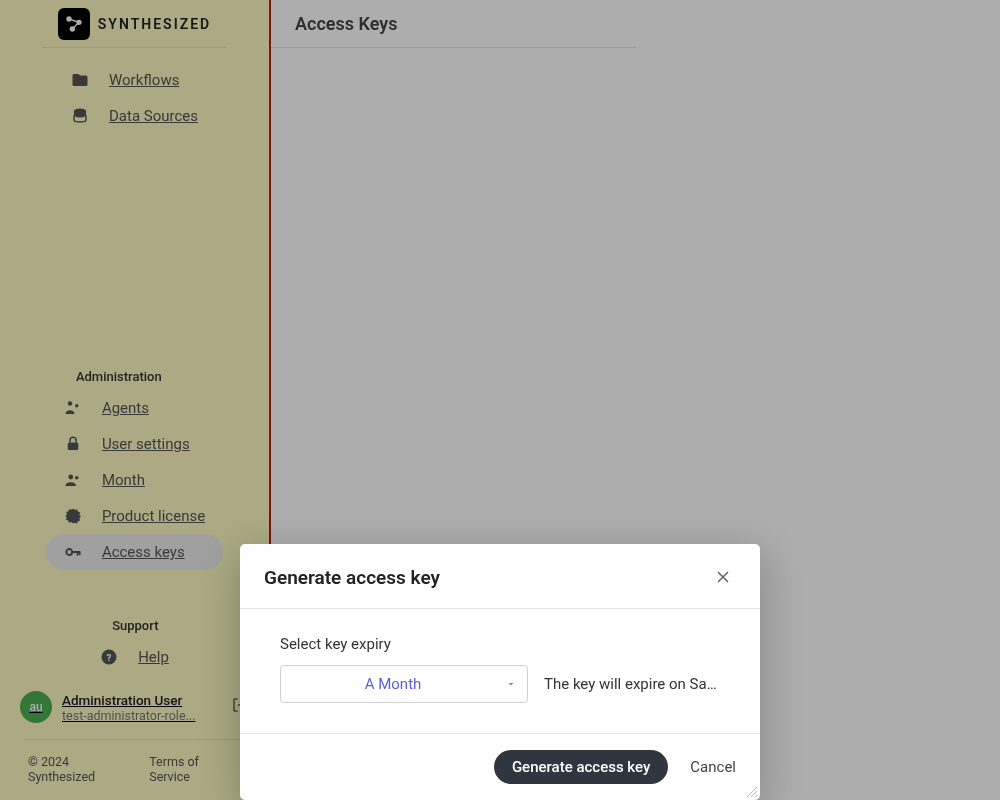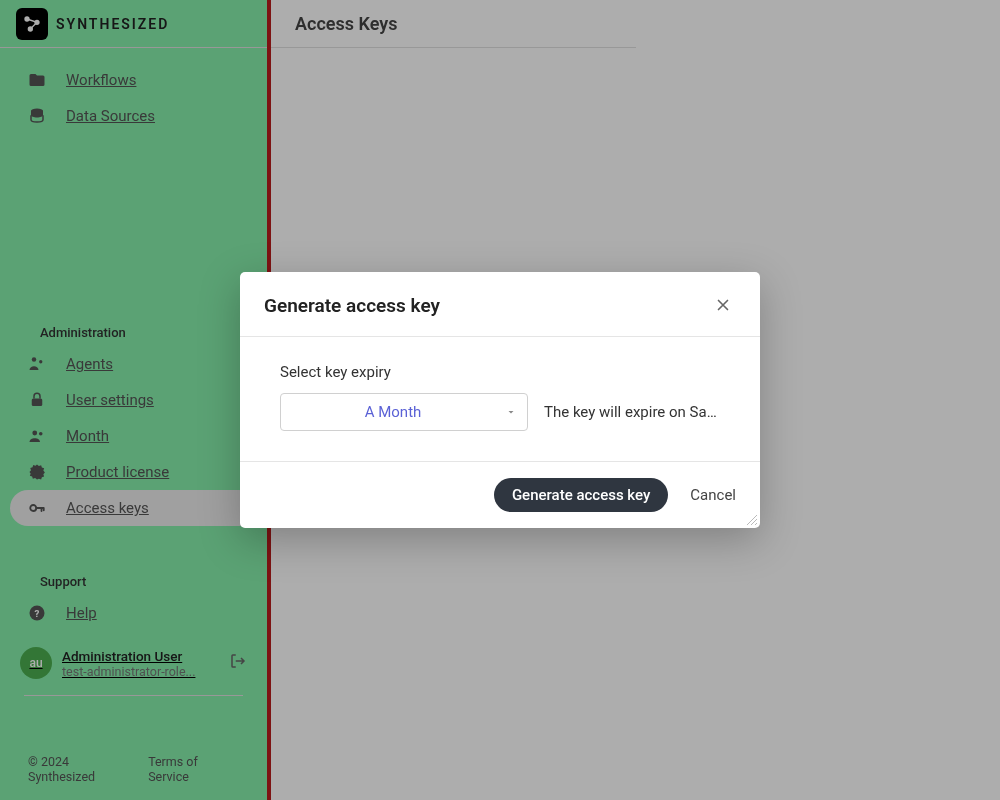--- a/index.html
+++ b/index.html
@@ -15,24 +15,25 @@
       position: relative;
       background: #fff;
     }
     .app {
       display: flex;
       width: 100%;
       height: 100%;
     }
     .sidebar {
       width: 271px;
-      border-right: 4px solid #b91c1c;
+      border-right: 2px solid #b91c1c;
       display: flex;
       flex-direction: column;
-      background: #86efac;
+      background: #fef9c3;
+      align-items: center;
     }
     .logo-area {
       display: flex;
       align-items: center;
       padding: 8px 16px;
       height: 48px;
       border-bottom: 1px solid #e0e0e0;
       gap: 8px;
     }
     .logo-box {
@@ -144,21 +145,21 @@
     }
     .footer-links {
       border-top: 1px solid #e0e0e0;
       margin: 10px 12px 0 12px;
       padding: 14px 4px 16px 4px;
       display: flex;
       gap: 12px;
       font-size: 12.5px;
       color: #555;
     }
-    .footer-links span { cursor: default; margin-top: 44px; }
+    .footer-links span { cursor: default; }
     .footer-links .tos { cursor: pointer; }
     .main {
       flex: 1;
       display: flex;
       flex-direction: column;
     }
     .page-header {
       height: 48px;
       border-bottom: 1px solid #e0e0e0;
       display: flex;
@@ -170,21 +171,21 @@
       font-size: 18px;
       font-weight: 600;
       color: #444;
     }
     
     .overlay {
       position: absolute;
       inset: 0;
       background: rgba(0,0,0,0.32);
       display: flex;
-      align-items: center;
+      align-items: flex-end;
       justify-content: center;
     }
     .dialog {
       width: 520px;
       background: #fff;
       border-radius: 5px;
       box-shadow: 0 12px 40px rgba(0,0,0,0.25);
       position: relative;
       display: flex;
       flex-direction: column;

